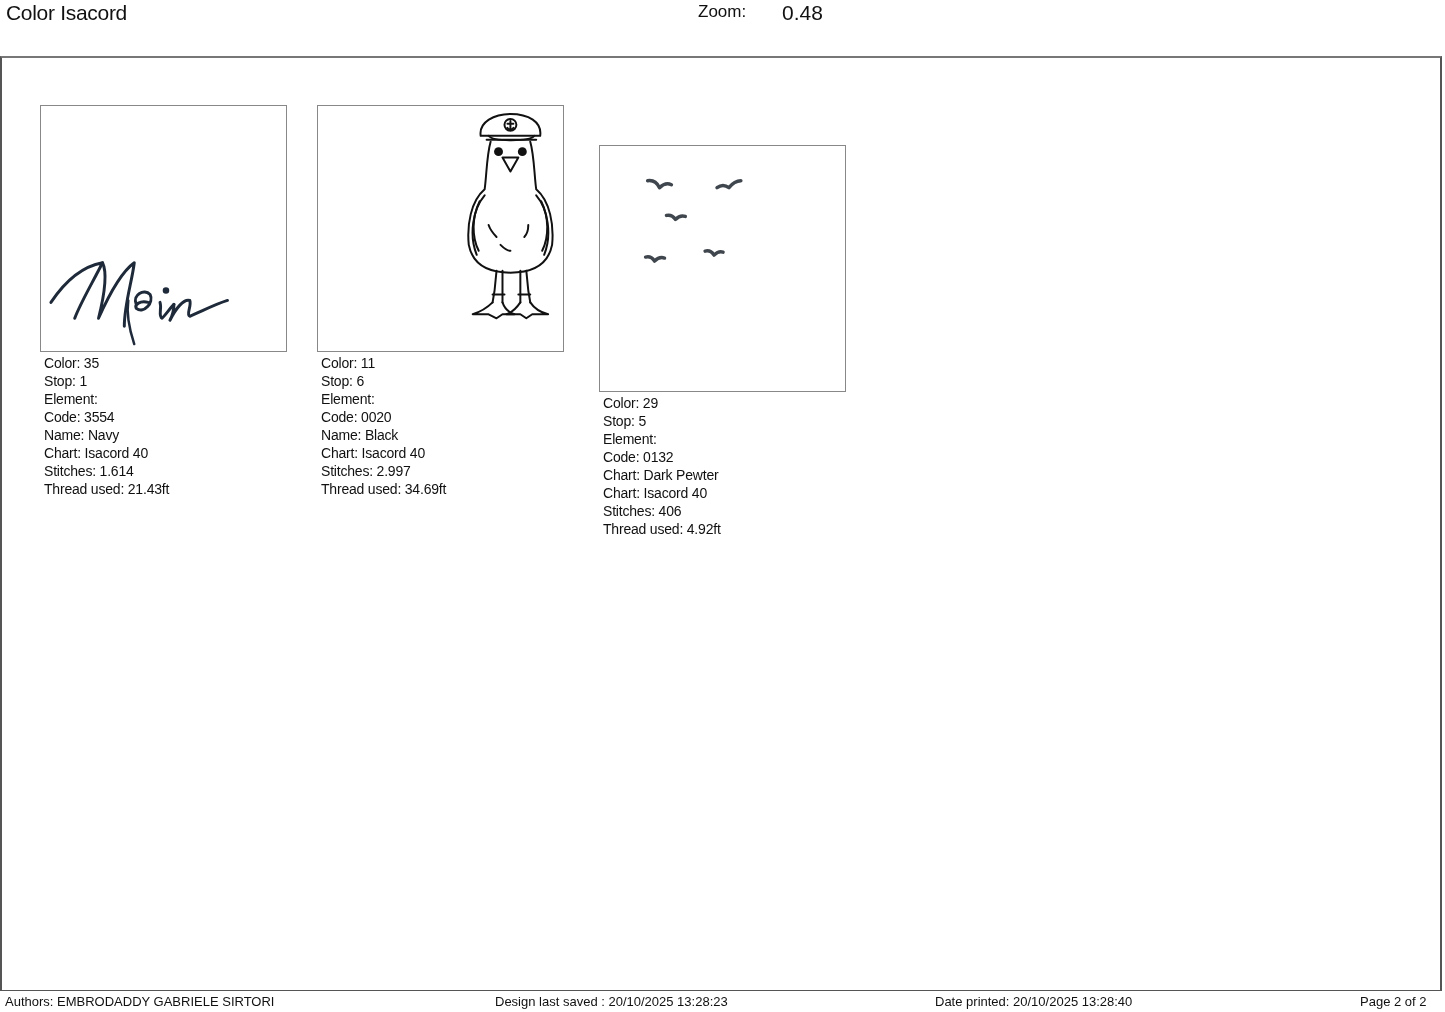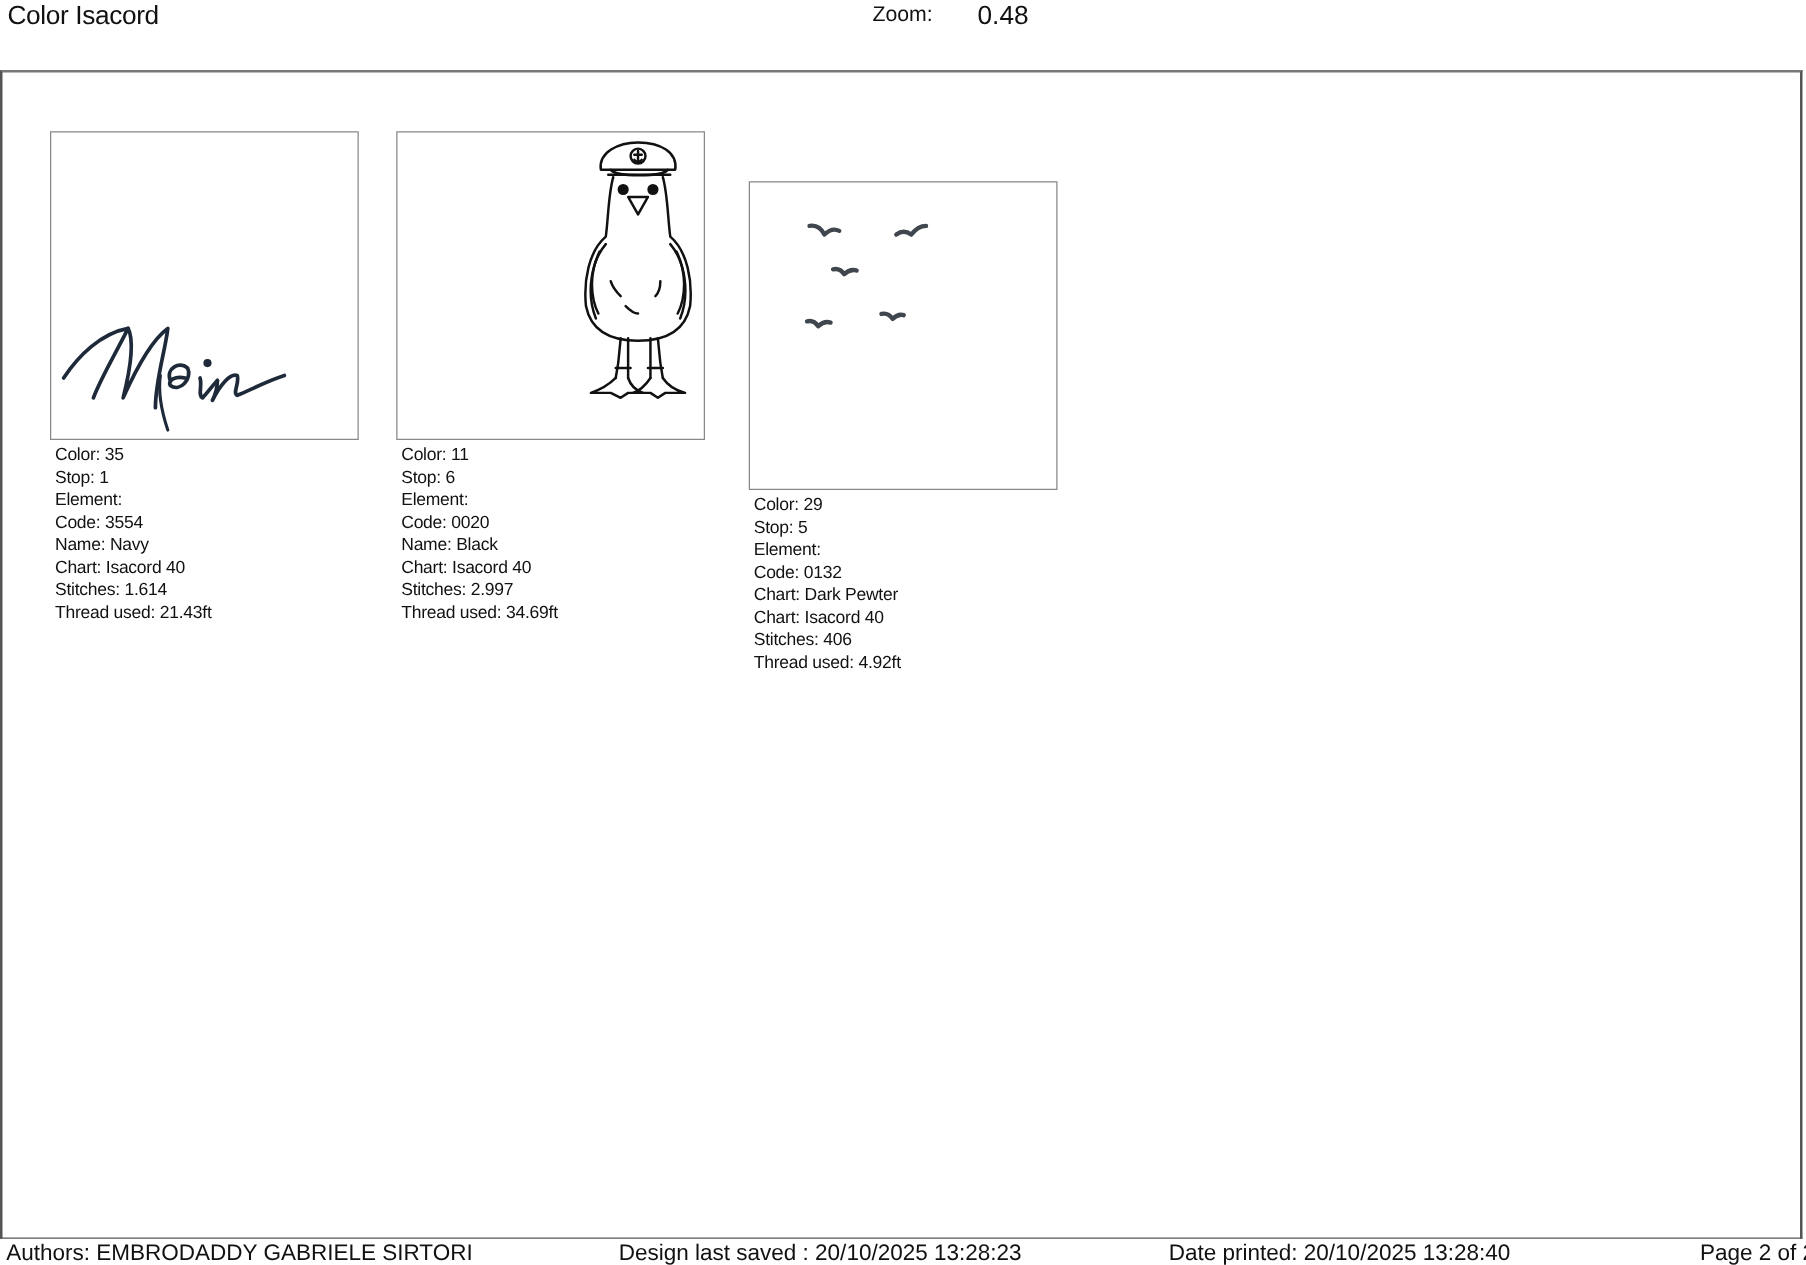--- a/index.html
+++ b/index.html
@@ -78,21 +78,21 @@
     }
     .info div {
       white-space: nowrap;
     }
     .footer {
       position: absolute;
       top: 992px;
       left: 0;
       width: 1445px;
       height: 20px;
-      font-size: 18px;
+      font-size: 13px;
       line-height: 20px;
     }
     .footer span {
       position: absolute;
       top: 0;
       white-space: nowrap;
     }
   </style>
 </head>
 <body>

